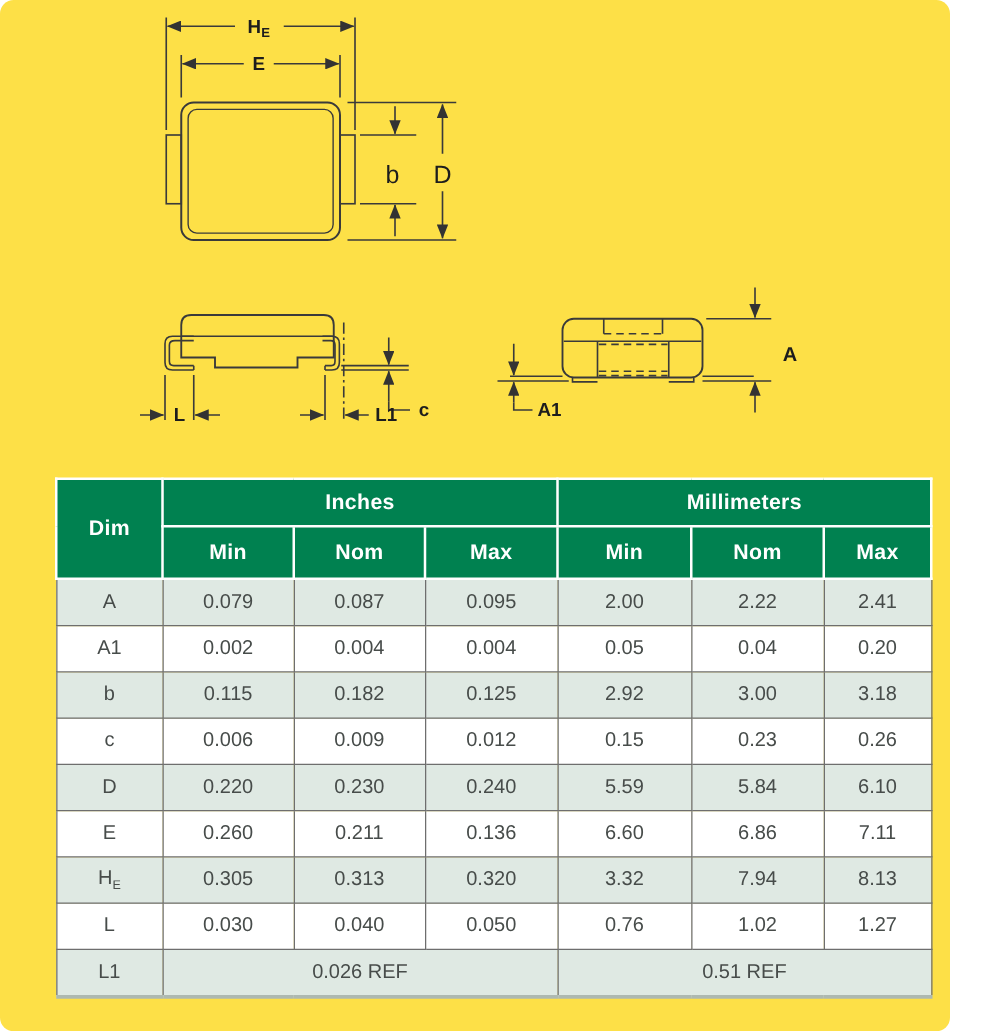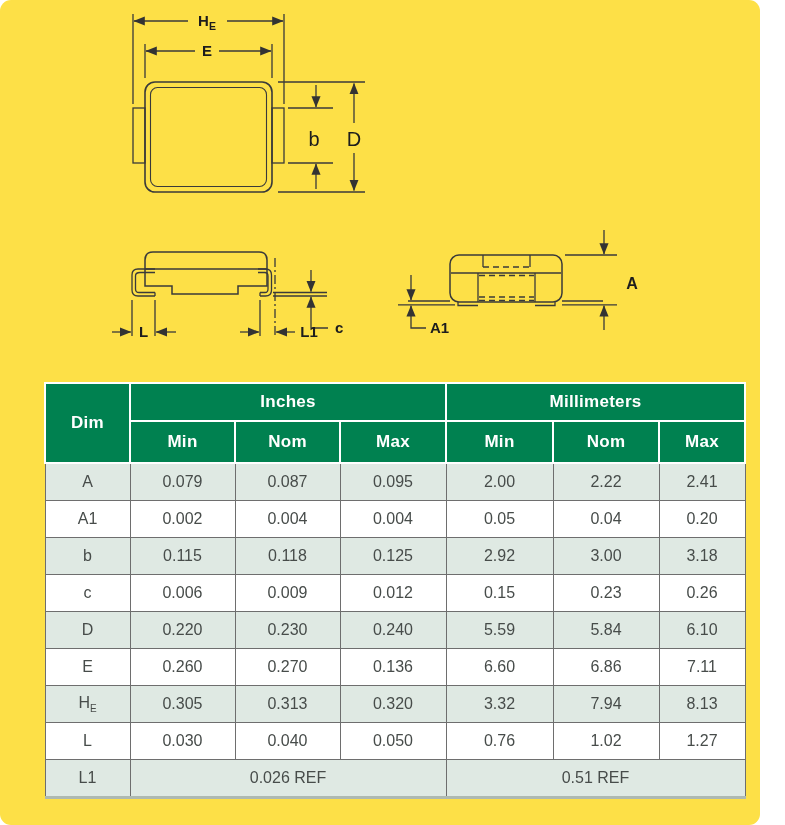--- a/index.html
+++ b/index.html
@@ -203,21 +203,21 @@
         <td>0.002</td>
         <td>0.004</td>
         <td>0.004</td>
         <td>0.05</td>
         <td>0.04</td>
         <td>0.20</td>
       </tr>
       <tr>
         <td class="dimcol">b</td>
         <td>0.115</td>
-        <td>0.118</td>
+        <td>0.182</td>
         <td>0.125</td>
         <td>2.92</td>
         <td>3.00</td>
         <td>3.18</td>
       </tr>
       <tr>
         <td class="dimcol">c</td>
         <td>0.006</td>
         <td>0.009</td>
         <td>0.012</td>
@@ -230,21 +230,21 @@
         <td>0.220</td>
         <td>0.230</td>
         <td>0.240</td>
         <td>5.59</td>
         <td>5.84</td>
         <td>6.10</td>
       </tr>
       <tr>
         <td class="dimcol">E</td>
         <td>0.260</td>
-        <td>0.270</td>
+        <td>0.211</td>
         <td>0.136</td>
         <td>6.60</td>
         <td>6.86</td>
         <td>7.11</td>
       </tr>
       <tr>
         <td class="dimcol"><span>H</span><sub>E</sub></td>
         <td>0.305</td>
         <td>0.313</td>
         <td>0.320</td>

